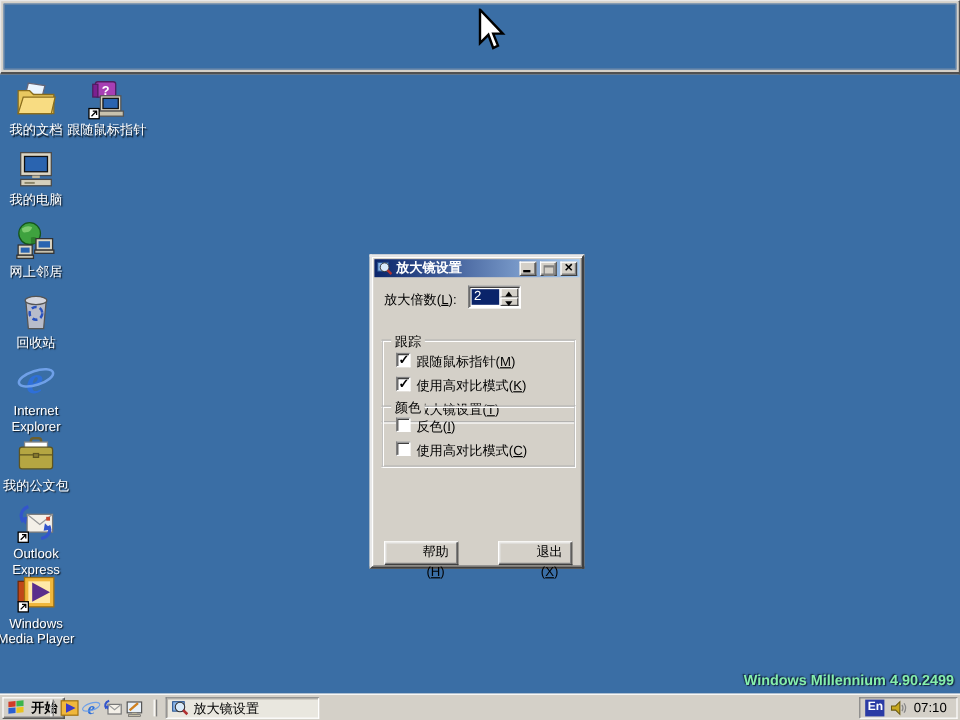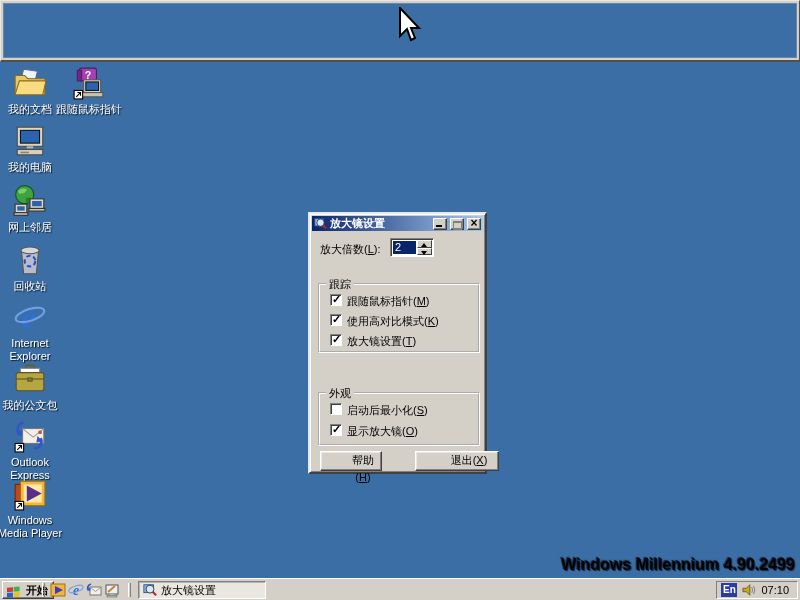--- a/index.html
+++ b/index.html
@@ -71,25 +71,25 @@
   }
   .cb.checked::after{content:"✓";position:absolute;left:1px;top:-2px;font-size:11px;font-weight:bold;color:#000;}
   .btn{
     position:absolute;height:20px;background:var(--face);color:#000;text-align:center;line-height:17px;
     border:1px solid;border-color:var(--lt) var(--dk) var(--dk) var(--lt);
     box-shadow:inset -1px -1px 0 var(--md), inset 1px 1px 0 #E8E8E8;
     padding-left:24px;
   }
   u{text-decoration:underline;}
   
-  .version{position:absolute;right:5px;bottom:26px;color:#000000;font-weight:bold;font-size:16px;text-shadow:1px 1px 1px #10243C, -1px -1px 1px #10243C;}
+  .version{position:absolute;right:5px;bottom:26px;color:#86efac;font-weight:bold;font-size:12px;text-shadow:1px 1px 1px #10243C, -1px -1px 1px #10243C;}
   
   .taskbar{position:absolute;left:0;bottom:0;width:800px;height:22px;background:var(--face);border-top:1px solid var(--lt);}
   .start-btn{
-    position:absolute;left:2px;top:2px;height:18px;padding:0 5px 0 3px;display:flex;align-items:flex-end;gap:5px;
+    position:absolute;left:2px;top:2px;height:18px;padding:0 5px 0 3px;display:flex;align-items:flex-start;gap:5px;
     background:var(--face);font-weight:bold;font-size:11px;
     border:1px solid;border-color:var(--lt) var(--dk) var(--dk) var(--lt);
     box-shadow:inset -1px -1px 0 var(--md);
   }
   .grip{position:absolute;top:4px;width:3px;height:14px;border-left:1px solid var(--lt);border-right:1px solid var(--md);}
   .ql-icon{position:absolute;top:3px;width:16px;height:16px;}
   .task-btn{
     position:absolute;left:138px;top:2px;width:128px;height:18px;display:flex;align-items:center;gap:4px;padding:0 4px;
     background:#E9E7DF;
     border:1px solid;border-color:var(--md) var(--lt) var(--lt) var(--md);
@@ -249,35 +249,35 @@
     <div class="cbrow" style="top:29px">
       <span class="cb checked"></span>
       <span><span>使用高对比模式(</span><u>K</u><span>)</span></span>
     </div>
     <div class="cbrow" style="top:49px">
       <span class="cb checked"></span>
       <span><span>放大镜设置(</span><u>T</u><span>)</span></span>
     </div>
   </div>
 
-
-  <div class="groupbox" style="top:178px;height:54px">
-    <span class="gb-title">外观</span>
-    <div class="cbrow" style="top:9px">
+  <div class="groupbox" style="top:124px;height:52px">
+    <span class="gb-title">颜色</span>
+    <div class="cbrow" style="top:8px">
       <span class="cb"></span>
-      <span><span>启动后最小化(</span><u>S</u><span>)</span></span>
-    </div>
-    <div class="cbrow" style="top:30px">
-      <span class="cb checked"></span>
-      <span><span>显示放大镜(</span><u>O</u><span>)</span></span>
-    </div>
-  </div>
+      <span><span>反色(</span><u>I</u><span>)</span></span>
+    </div>
+    <div class="cbrow" style="top:28px">
+      <span class="cb"></span>
+      <span><span>使用高对比模式(</span><u>C</u><span>)</span></span>
+    </div>
+  </div>
+
 
   <div class="btn" style="left:10px;top:237px;width:62px"><span>帮助(</span><u>H</u><span>)</span></div>
-  <div class="btn" style="left:105px;top:237px;width:84px"><span>退出(</span><u>X</u><span>)</span></div>
+  <div class="btn" style="left:105px;top:237px;width:62px"><span>退出(</span><u>X</u><span>)</span></div>
 </div>
 
 <div class="version">Windows Millennium 4.90.2499</div>
 
 <div class="taskbar">
   <div class="start-btn">
     <svg width="15" height="13" viewBox="0 0 16 14">
       <g transform="skewY(-5)">
         <rect x="1" y="3" width="6.4" height="5" fill="#D03C28"></rect>
         <rect x="8.2" y="3" width="6.4" height="5" fill="#3CB44B"></rect>

